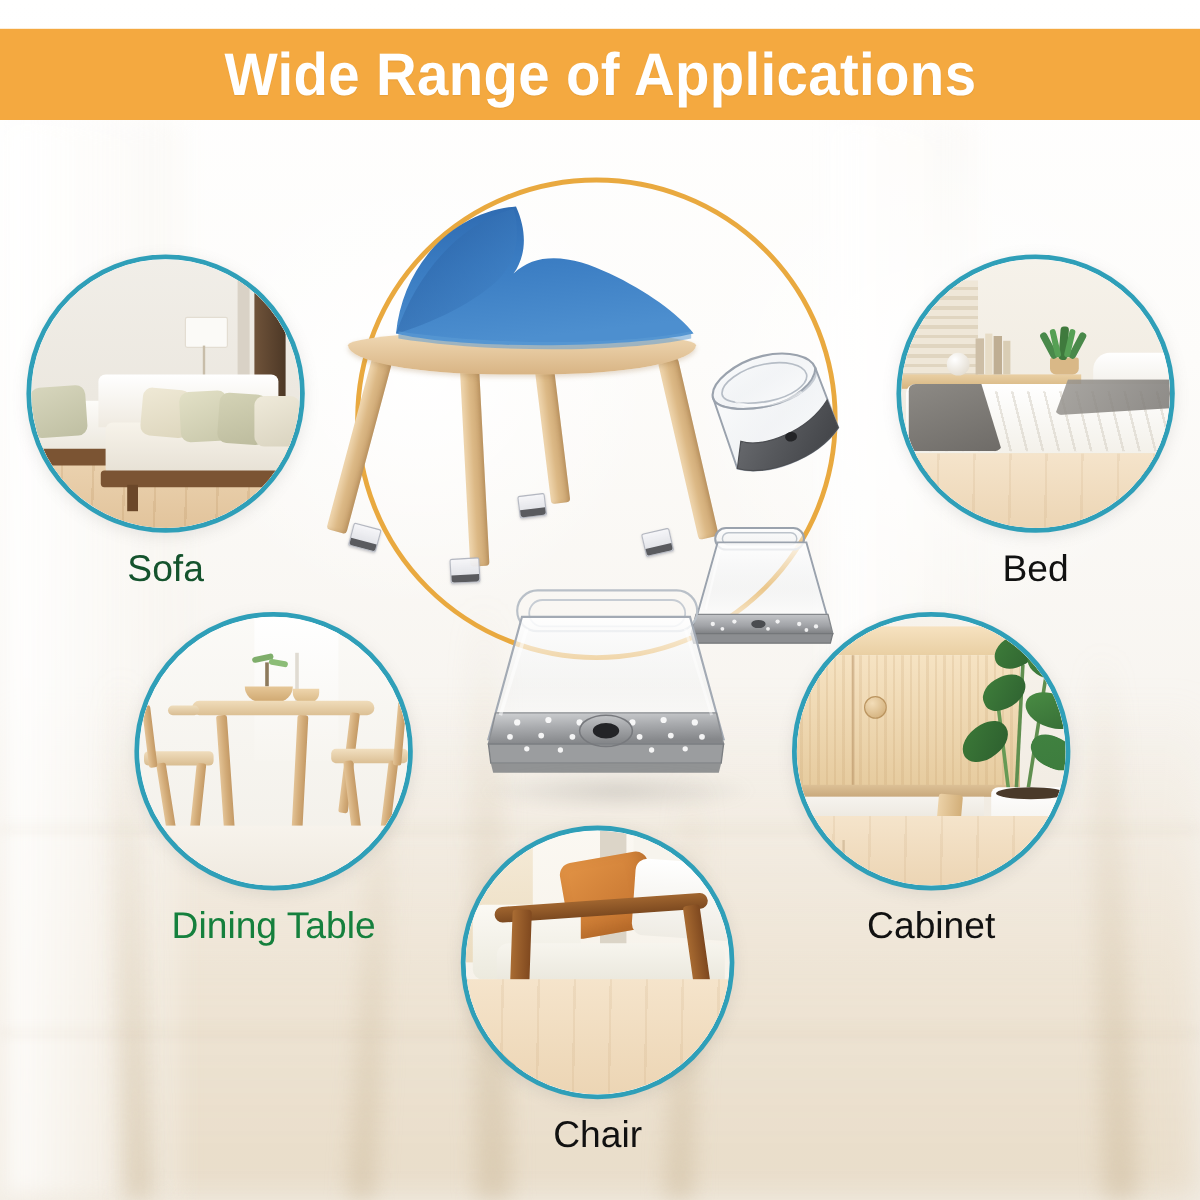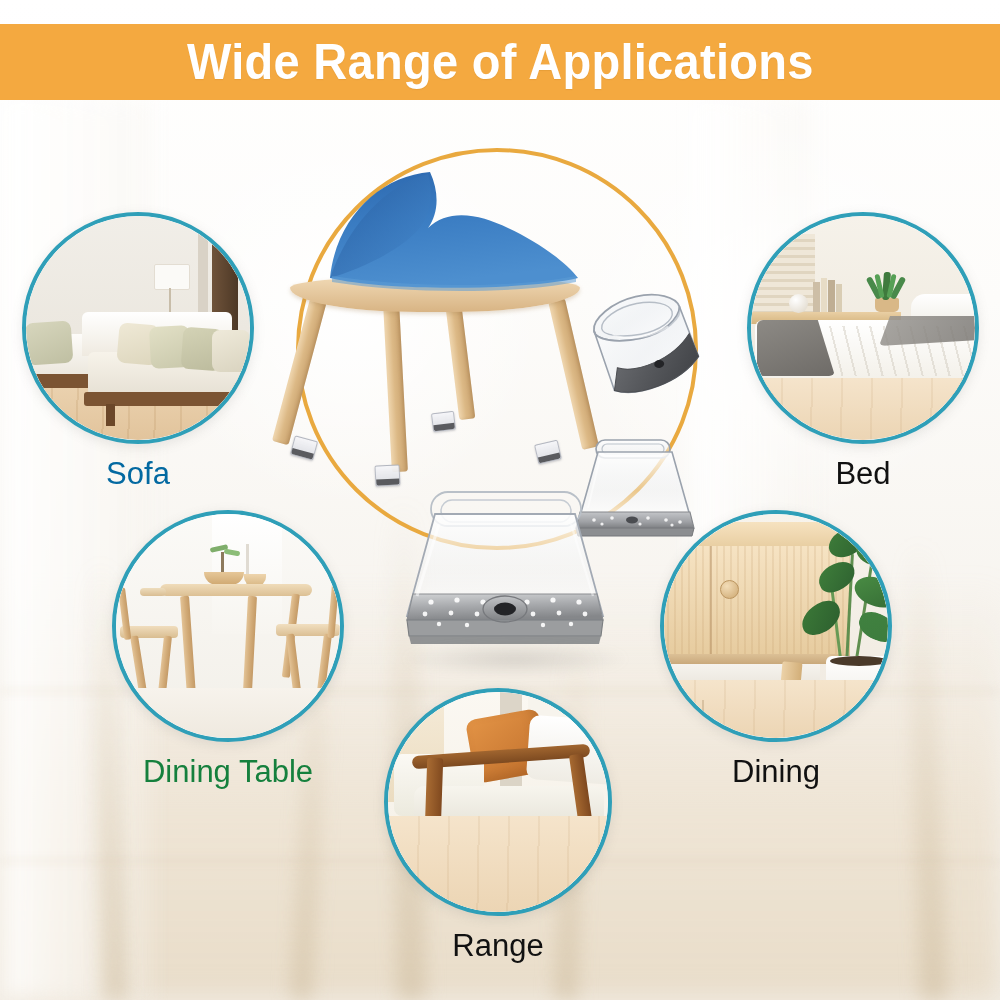--- a/index.html
+++ b/index.html
@@ -369,21 +369,21 @@
         <div style="position:absolute;left:80px;top:188px;width:9px;height:22px;background:#6b4729;"></div>
         <div style="position:absolute;left:196px;top:188px;width:9px;height:18px;background:#6b4729;"></div>
 
         <div class="cush" style="left:0px;top:106px;width:46px;height:42px;background:linear-gradient(160deg,#d7d6bd,#bfbfa2);transform:rotate(-4deg);"></div>
         <div class="cush" style="left:92px;top:108px;width:40px;height:40px;background:linear-gradient(160deg,#efe9d6,#ddd6bd);transform:rotate(5deg);"></div>
         <div class="cush" style="left:124px;top:110px;width:40px;height:42px;background:linear-gradient(160deg,#e2e0c6,#c9c8ab);transform:rotate(-3deg);"></div>
         <div class="cush" style="left:156px;top:112px;width:40px;height:42px;background:linear-gradient(160deg,#d4d3b6,#bcbb9d);transform:rotate(4deg);"></div>
         <div class="cush" style="left:186px;top:114px;width:38px;height:42px;background:linear-gradient(160deg,#efeada,#d9d3bf);"></div>
       </div>
     </div>
-    <div class="caption" style="top: 244px; color: #0369a1;">Sofa</div>
+    <div class="caption" style="top: 244px; color: #14532d;">Sofa</div>
   </div>
 
   <div class="callout" style="left:747px;top:212px;">
     <div class="circle" style="width: 232px; height: 232px; border-color: rgb(47, 159, 184);">
       <div class="scene">
         <div class="s-wall" style="background:linear-gradient(180deg,#f6f2ea,#ece6da);"></div>
 
         <div style="position:absolute;left:0;top:18px;width:64px;height:80px;
                     background:repeating-linear-gradient(180deg,#efe7d8 0 5px,#e0d5c0 5px 8px);"></div>
 
@@ -508,21 +508,21 @@
           <div style="position:absolute;left:22px;top:126px;width:66px;height:52px;
                       background:linear-gradient(180deg,#ffffff,#eeebe4);
                       border-radius:6px 6px 28px 28px;"></div>
           <div style="position:absolute;left:26px;top:126px;width:58px;height:10px;border-radius:50%;background:#4a3a2a;"></div>
         </div>
 
         <div class="s-floor woodlight" style="height:58px;"></div>
         <div style="position:absolute;left:38px;top:186px;width:2px;height:46px;background:rgba(170,140,100,.35);"></div>
       </div>
     </div>
-    <div class="caption" style="top: 244px; color: rgb(17, 17, 17);">Dining</div>
+    <div class="caption" style="top: 244px; color: rgb(17, 17, 17);">Cabinet</div>
   </div>
 
   <div class="callout" style="left:384px;top:688px;">
     <div class="circle" style="width: 228px; height: 228px; border-color: rgb(47, 159, 184);">
       <div class="scene">
         <div class="s-wall" style="background:linear-gradient(180deg,#fbf8f2,#f3eee4);"></div>
 
         <div style="position:absolute;left:112px;top:0;width:22px;height:96px;background:#cfc6b6;opacity:.7;"></div>
         <div style="position:absolute;left:140px;top:0;width:46px;height:80px;background:#f7f4ed;"></div>
         <div style="position:absolute;left:0;top:0;width:56px;height:110px;background:linear-gradient(180deg,#f4e8d2,#e8d6b5);opacity:.8;"></div>
@@ -554,16 +554,16 @@
         <div style="position:absolute;left:24px;top:136px;width:12px;height:68px;
                     background:linear-gradient(90deg,#b8783d,#8a5326);transform:rotate(-6deg);transform-origin:top;border-radius:3px;"></div>
         <div style="position:absolute;left:70px;top:140px;width:12px;height:72px;
                     background:linear-gradient(90deg,#a9682f,#7e4a20);transform:rotate(3deg);transform-origin:top;border-radius:3px;"></div>
         <div style="position:absolute;left:160px;top:136px;width:12px;height:54px;
                     background:linear-gradient(90deg,#b0713a,#845024);transform:rotate(10deg);transform-origin:top;border-radius:3px;"></div>
 
         <div class="s-floor woodlight" style="height:96px;"></div>
       </div>
     </div>
-    <div class="caption" style="top: 240px; color: rgb(17, 17, 17);">Range</div>
+    <div class="caption" style="top: 240px; color: rgb(17, 17, 17);">Chair</div>
   </div>
 
 </div>
 
 </body></html>

